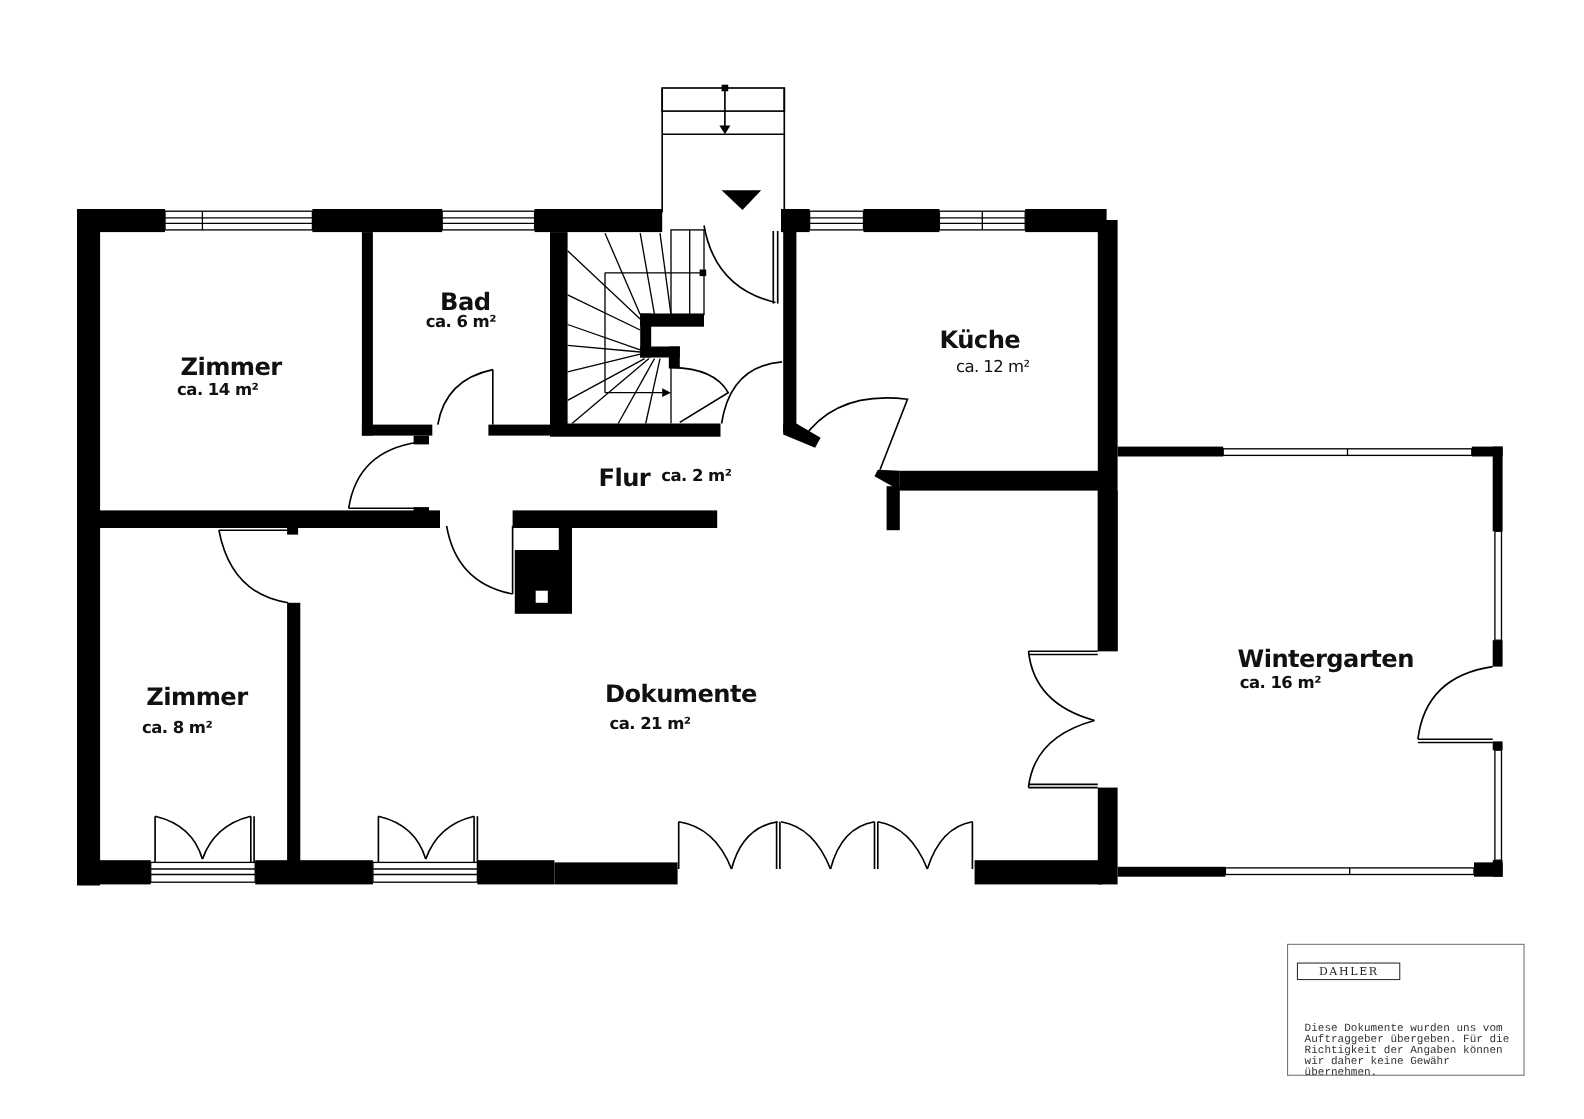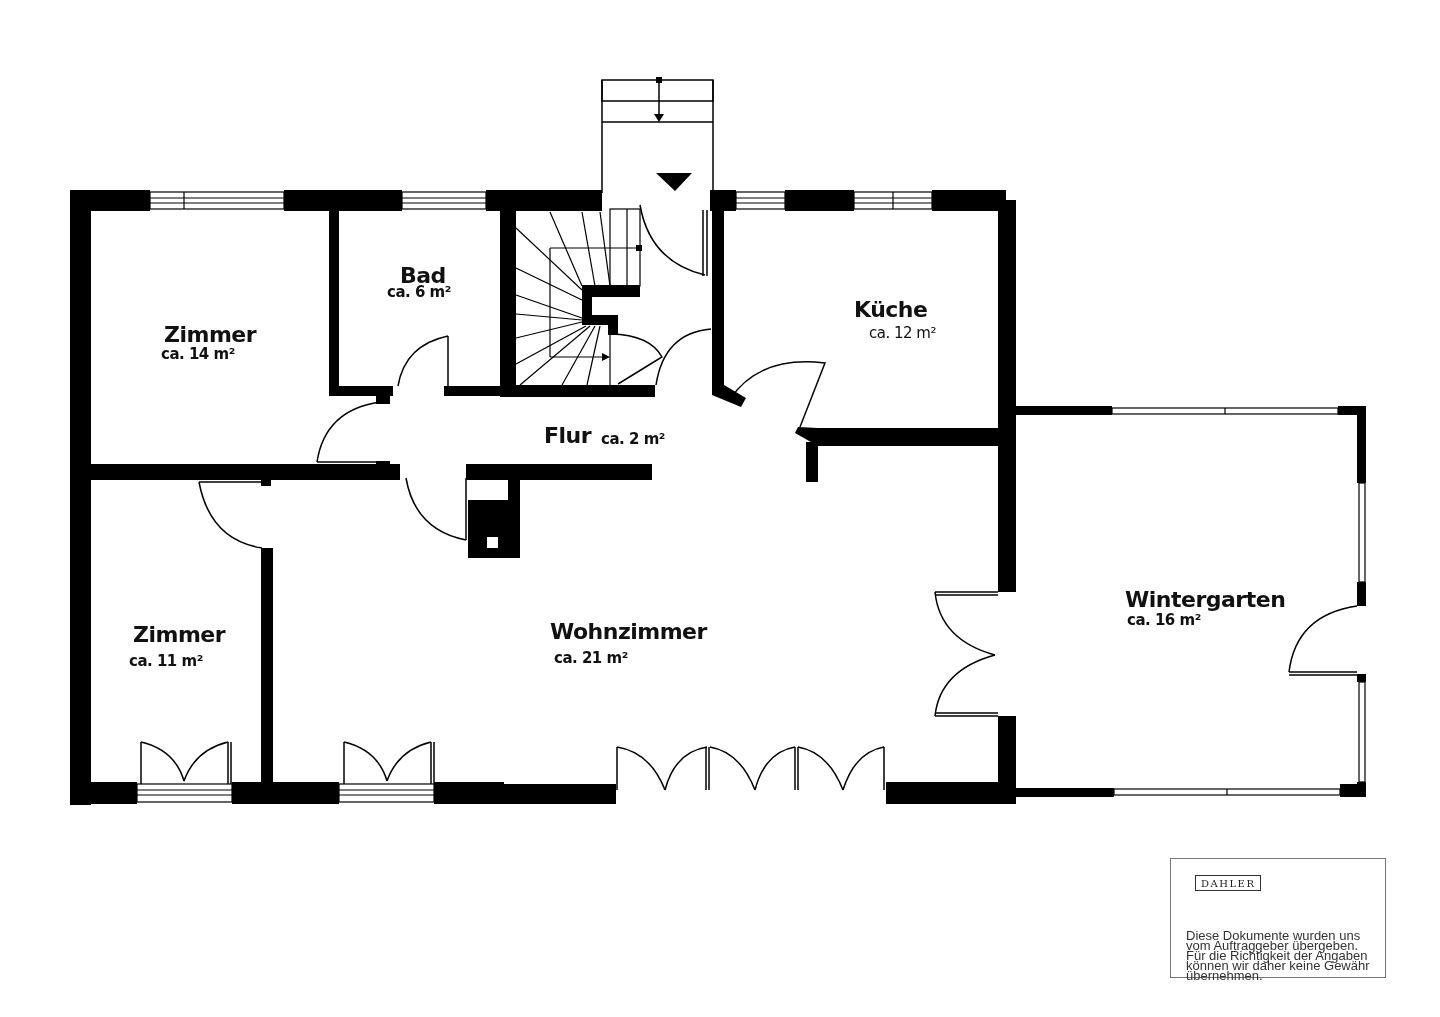--- a/index.html
+++ b/index.html
@@ -2,22 +2,22 @@
 <html><head>
 <meta charset="utf-8">
 <style>
   html, body { margin: 0; padding: 0; background: #ffffff; }
   body { width: 1440px; height: 1017px; position: relative; overflow: hidden; font-family: "Liberation Sans", sans-serif; }
   #plan { position: absolute; left: 0; top: 0; width: 1440px; height: 1017px; }
   .room-label { position: absolute; font-family: "DejaVu Sans", sans-serif; font-weight: bold; color: #111; line-height: 1; white-space: nowrap; letter-spacing: -0.5px; }
   .room-name { font-size: 22px; }
   .room-area { font-size: 15px; }
   .disclaimer-box { position: absolute; left: 1170px; top: 858px; width: 214px; height: 118px; border: 1px solid #777; background: #fff; }
-  .brand { position: absolute; left: 24px; top: 16px; border: 1px solid #333; padding: 2px 5px 1px; font-family: "DejaVu Serif", serif; font-size: 10px; letter-spacing: 1.5px; color: #222; }
-  .disclaimer-text { position: absolute; left: 15px; top: 72px; width: 195px; font-family: Liberation Sans, sans-serif; font-size: 13px; line-height: 10px; color: #333; }
+  .brand { position: absolute; left: 8px; top: 16px; border: 1px solid #333; padding: 2px 19px 1px; font-family: "DejaVu Serif", serif; font-size: 10px; letter-spacing: 1.5px; color: #222; }
+  .disclaimer-text { position: absolute; left: 15px; top: 72px; width: 195px; font-family: Liberation Mono, monospace; font-size: 10px; line-height: 10px; color: #333; }
 </style>
 </head>
 <body>
 
 <svg id="plan" viewBox="0 0 1440 1017" xmlns="http://www.w3.org/2000/svg">
 
   <g fill="none" stroke="#000" stroke-width="1.5">
     <rect x="602" y="80" width="111" height="21"></rect>
     <line x1="602" y1="122" x2="713" y2="122"></line>
     <line x1="602" y1="80" x2="602" y2="193"></line>
@@ -215,30 +215,30 @@
   <div class="room-area" style="margin-left:-3px; margin-top:1px;">ca. 14 m²</div>
 </div>
 <div class="room-label" style="left:400px; top:265px;">
   <div class="room-name">Bad</div>
   <div class="room-area" style="margin-left:-13px; margin-top:-2px;">ca. 6 m²</div>
 </div>
 <div class="room-label" style="left:854px; top:299px;">
   <div class="room-name">Küche</div>
   <div class="room-area" style="margin-left:15px; margin-top:5px; font-weight:normal;">ca. 12 m²</div>
 </div>
-<div class="room-label" style="left:544px; top:425px; display:flex; align-items:flex-end; gap:10px;">
+<div class="room-label" style="left:544px; top:425px; display:flex; align-items:flex-start; gap:10px;">
   <div class="room-name">Flur</div>
   <div class="room-area">ca. 2 m²</div>
 </div>
 <div class="room-label" style="left:133px; top:624px;">
   <div class="room-name">Zimmer</div>
-  <div class="room-area" style="margin-left:-4px; margin-top:8px;">ca. 11 m²</div>
+  <div class="room-area" style="margin-left:-4px; margin-top:8px;">ca. 8 m²</div>
 </div>
 <div class="room-label" style="left:550px; top:621px;">
-  <div class="room-name">Wohnzimmer</div>
+  <div class="room-name">Dokumente</div>
   <div class="room-area" style="margin-left:4px; margin-top:8px;">ca. 21 m²</div>
 </div>
 <div class="room-label" style="left:1125px; top:589px;">
   <div class="room-name">Wintergarten</div>
   <div class="room-area" style="margin-left:2px; margin-top:2px;">ca. 16 m²</div>
 </div>
 
 <div class="disclaimer-box">
   <div class="brand">DAHLER</div>
   <div class="disclaimer-text">Diese Dokumente wurden uns vom Auftraggeber übergeben. Für die Richtigkeit der Angaben können wir daher keine Gewähr übernehmen.</div>

